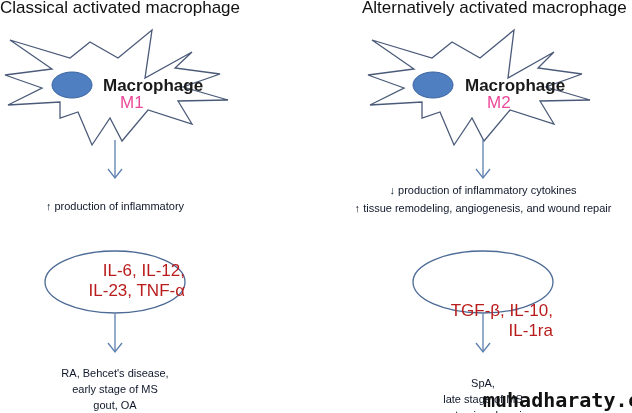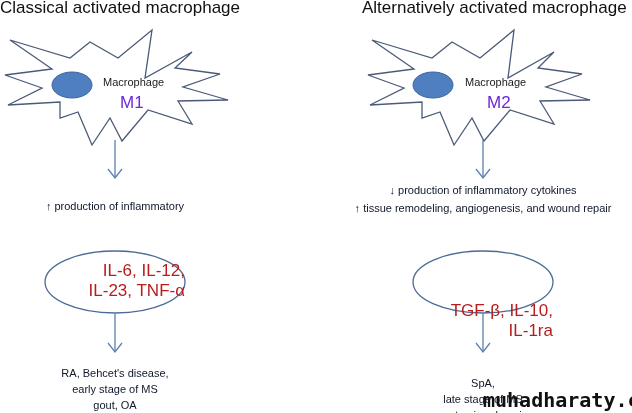--- a/index.html
+++ b/index.html
@@ -2,22 +2,22 @@
 <html><head>
 <meta charset="utf-8">
 <style>
   html, body { margin: 0; padding: 0; background: #ffffff; }
   body { width: 632px; height: 413px; position: relative; overflow: hidden;
          font-family: "Liberation Sans", sans-serif; color: #1a1a1a; }
   .abs { position: absolute; }
   .title { font-size: 17px; white-space: nowrap; color: #111; }
   .txt { font-size: 11px; line-height: 16px; text-align: center; white-space: nowrap; color: #0f172a; }
   .cyto { font-size: 17px; line-height: 20px; text-align: right; white-space: nowrap; color: #b91c1c; }
-  .mlabel { font-size: 11px; color: #1a1a1a; white-space: nowrap; }
-  .mname { font-size: 17px; color: #6d28d9; white-space: nowrap; }
+  .mlabel { font-size: 17px; color: #1a1a1a; white-space: nowrap; font-weight: bold; }
+  .mname { font-size: 17px; color: #ec4899; white-space: nowrap; }
   svg.diagram { position: absolute; left: 0; top: 0; }
   .watermark { font-family: "DejaVu Sans Mono", monospace; font-weight: bold; font-size: 20px;
                color: #111; white-space: nowrap; letter-spacing: 0px; }
 </style>
 </head>
 <body>
 
 <svg class="diagram" width="632" height="413" viewBox="0 0 632 413">
 
   <polygon points="10,40 70,58 90,42 118,58 152,30 145,78 192,52 175,68 220,74 183,87 228,100 178,101 192,124 148,110 122,141 110,118 92,145 78,112 60,118 60,102 8,105 42,88 5,75 52,69" fill="#ffffff" stroke="#4a5a78" stroke-width="1.3" stroke-linejoin="miter"></polygon>

